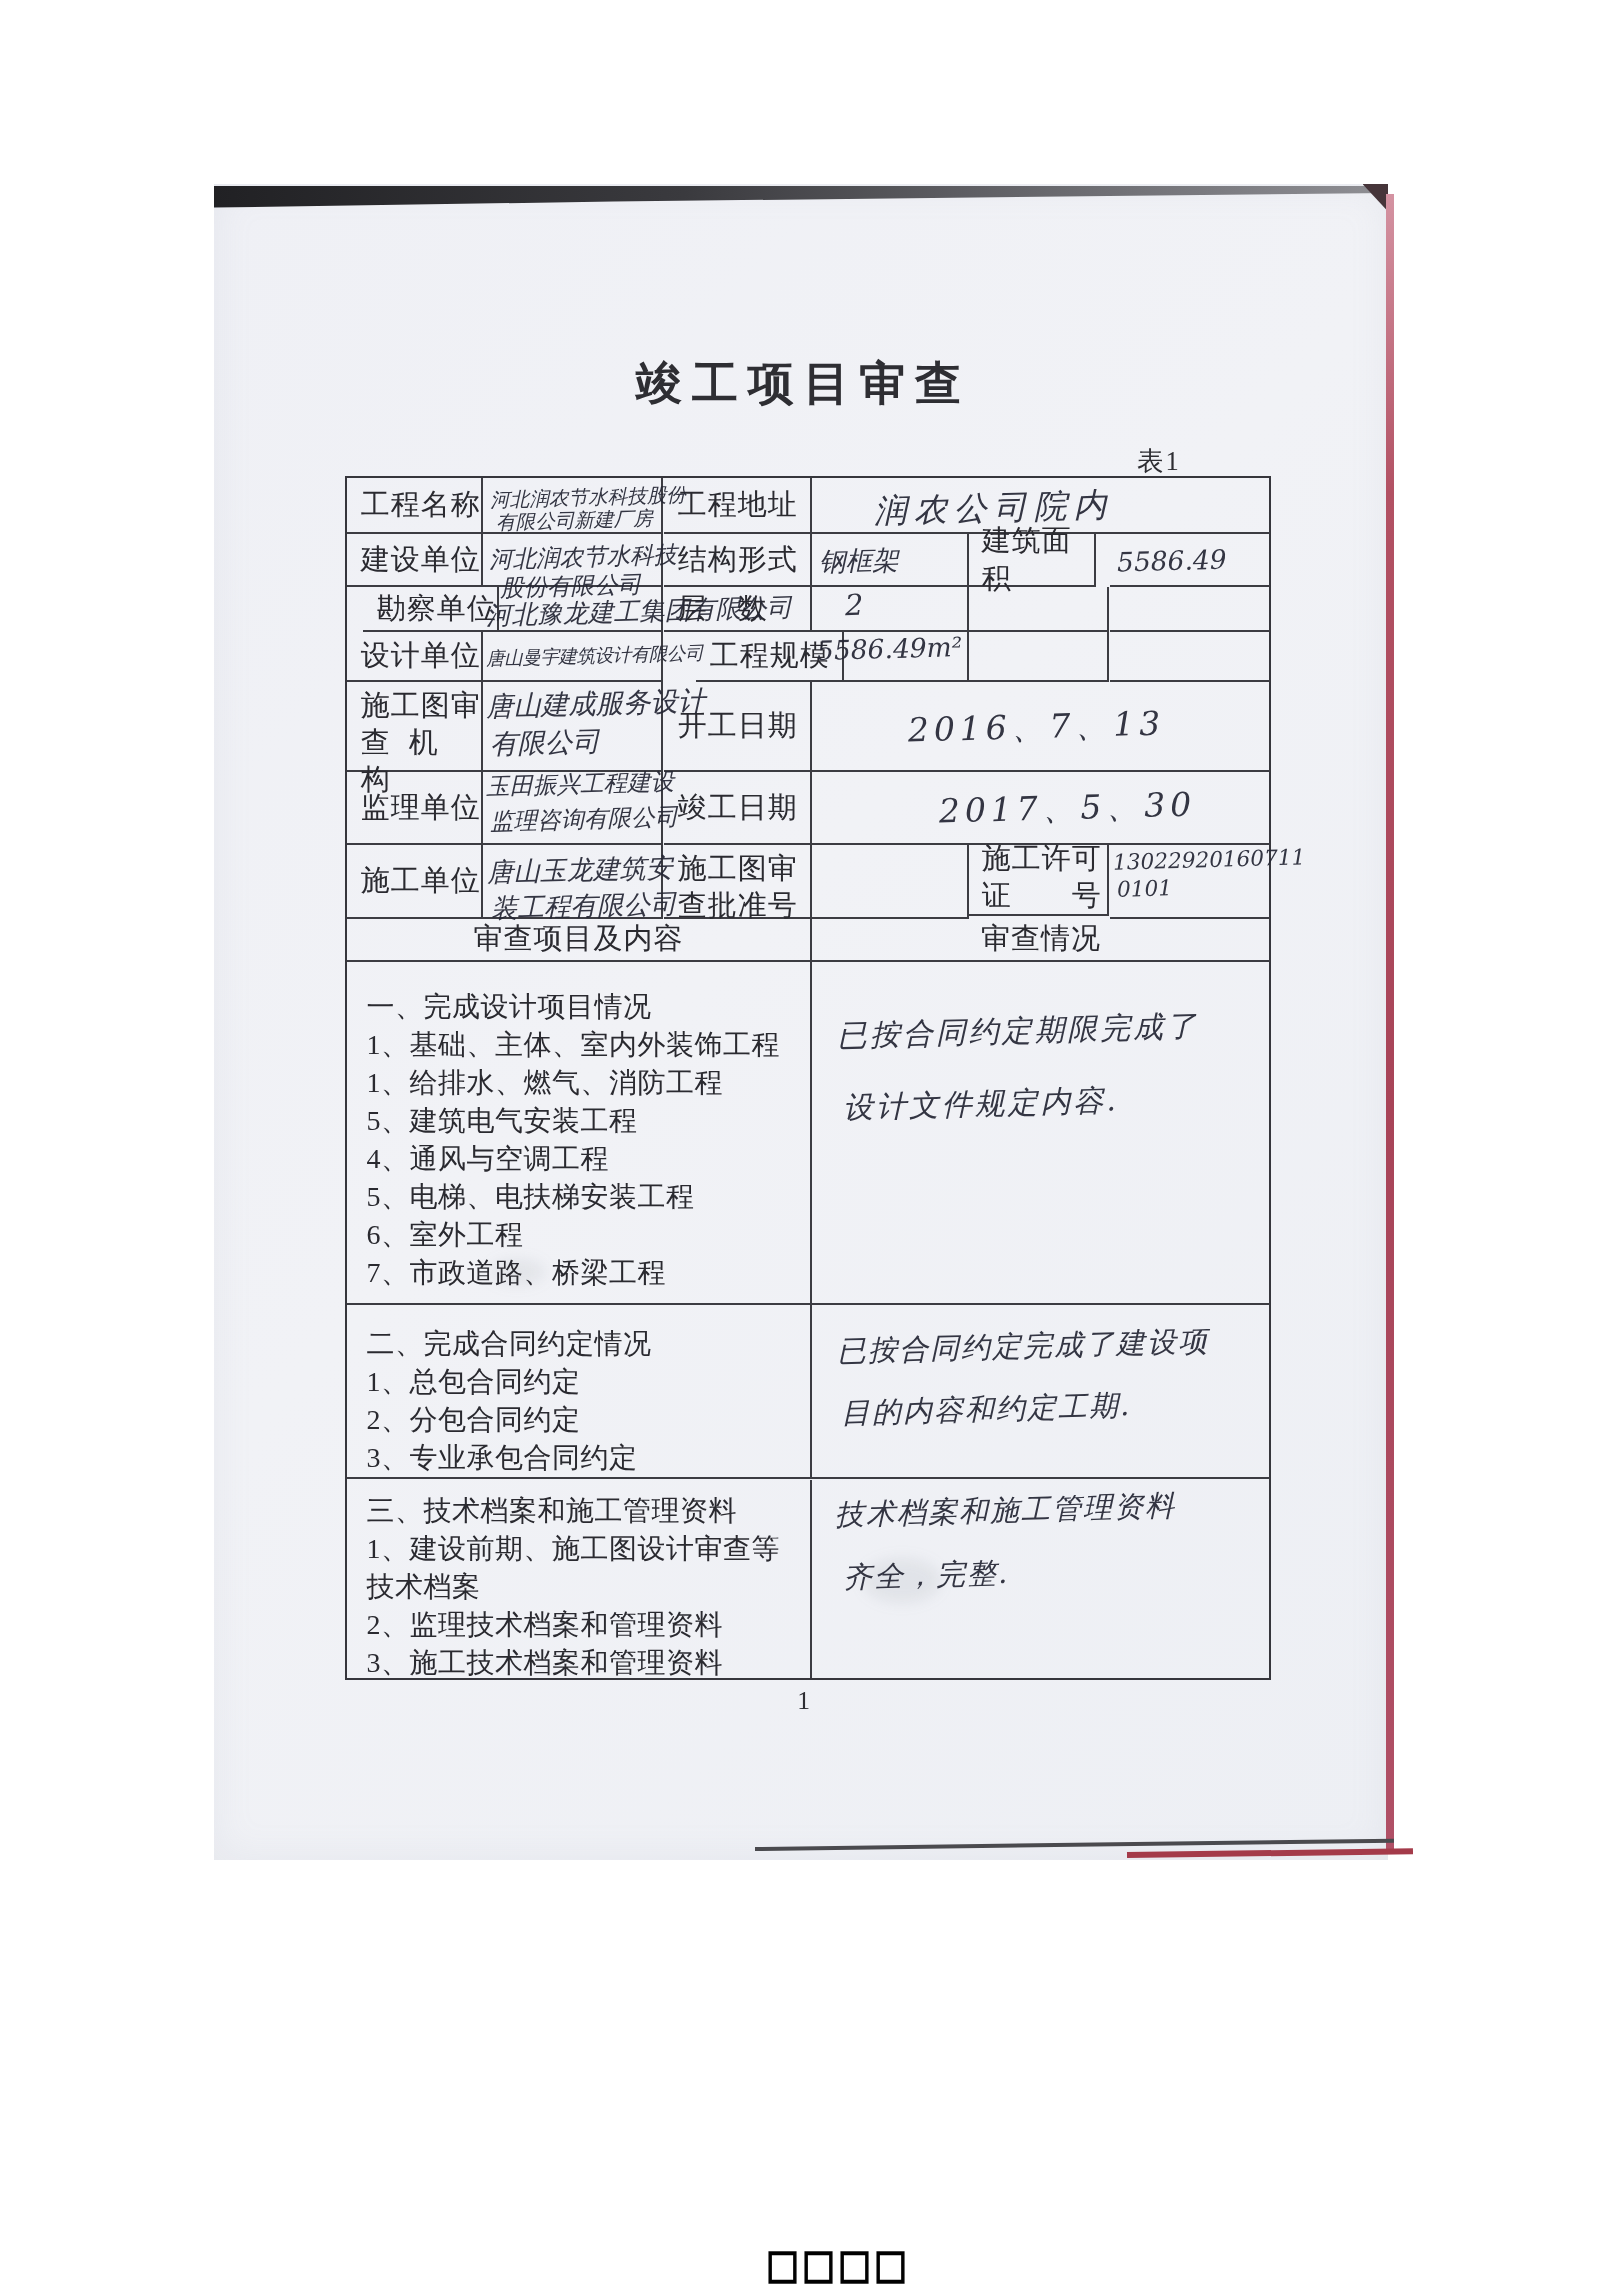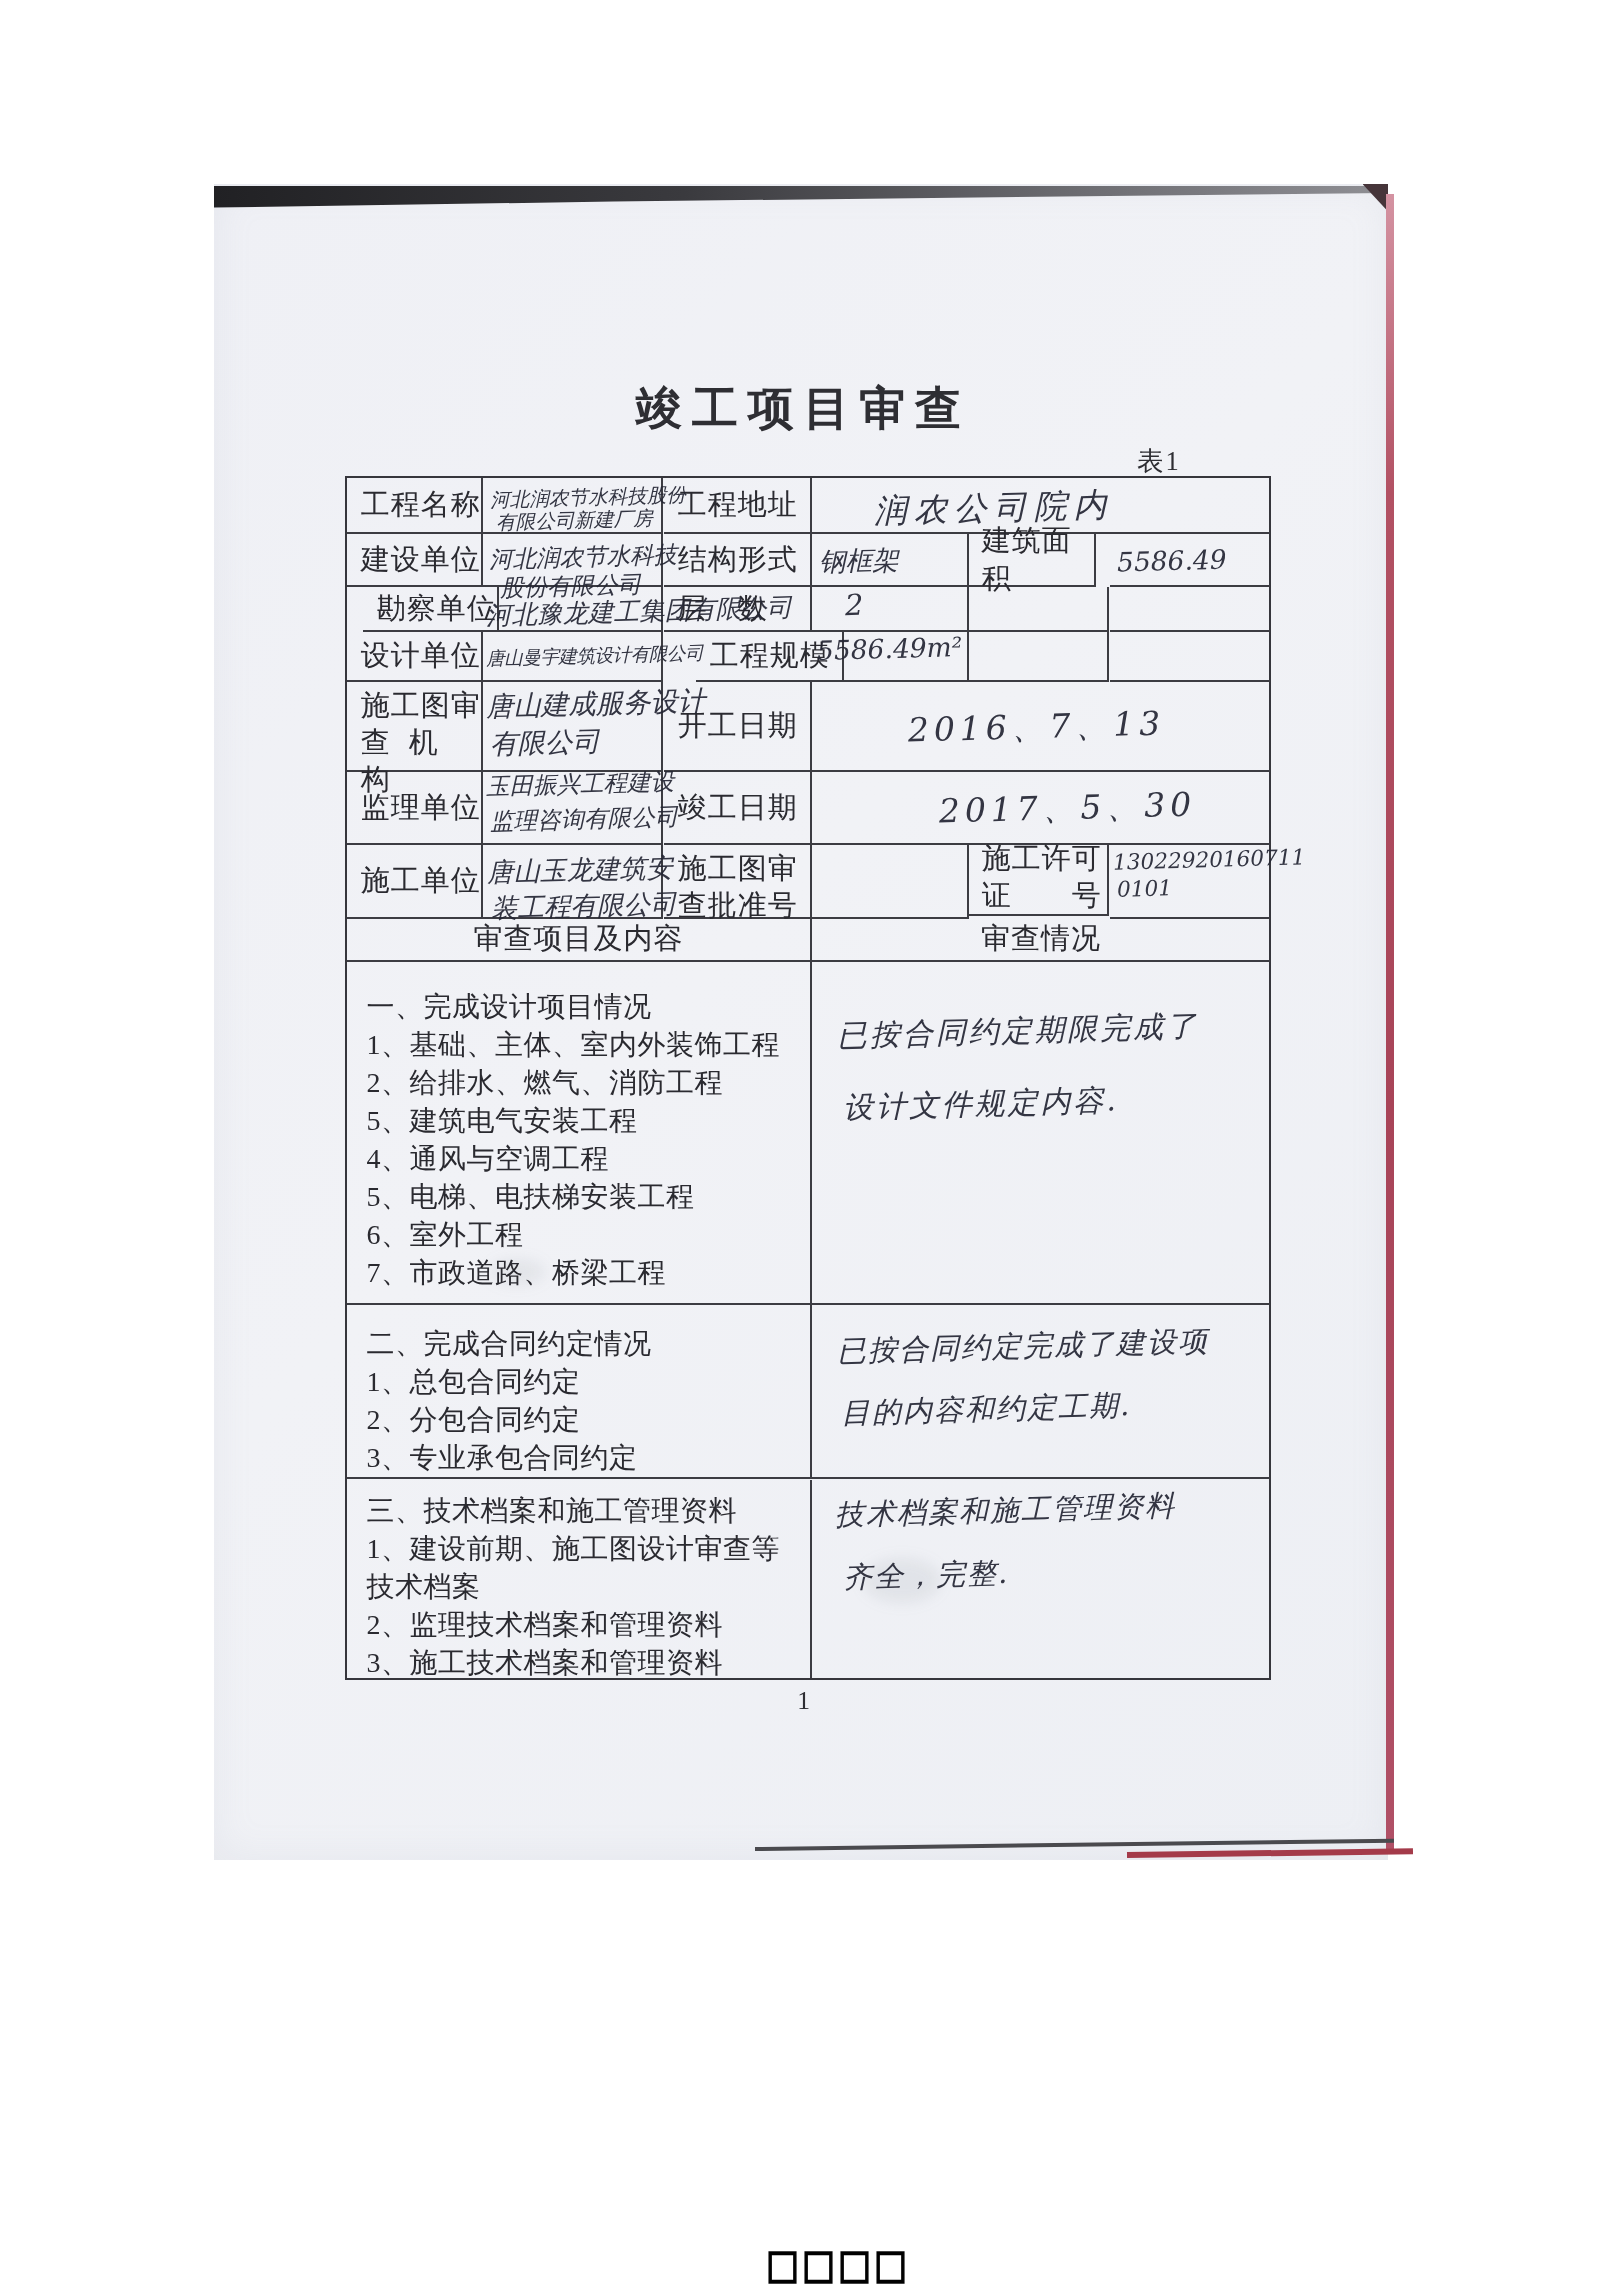--- a/index.html
+++ b/index.html
@@ -34,21 +34,21 @@
   .bottom-red{
     position:absolute;left:1127px;top:1852px;width:286px;height:5.9px;background:#a43b4a;
     transform:rotate(-0.75deg);transform-origin:left center;
   }
   .smudge{position:absolute;border-radius:50%;filter:blur(6.9px);background:rgba(110,115,130,0.10);}
   .smudge.a{left:863px;top:1558px;width:78px;height:45px;}
   .smudge.b{left:490px;top:1259px;width:55px;height:25.5px;}
 
   .doc-title{
     position:absolute;left:588px;top:353px;width:431px;text-align:center;
-    font-size:46px;font-weight:bold;letter-spacing:9.8px;color:#2e2e33;margin-top:25px;
+    font-size:46px;font-weight:bold;letter-spacing:9.8px;color:#2e2e33;
   }
   .table-tag{
     position:absolute;left:1137px;top:443px;width:88px;font-size:26.5px;color:#2e2e33;letter-spacing:2px;
   }
   .pageno{
     position:absolute;left:774px;top:1686px;width:59px;text-align:center;font-size:25.5px;color:#2e2e33;
   }
 
   .tbl{
     position:absolute;left:345px;top:476px;width:922px;height:1200px;
@@ -159,21 +159,21 @@
     </div>
     <div class="cell noR" style="left:763px;top:367px;width:160px;height:74px;"></div>
 
     <div class="cell center noR" style="left:465px;top:440px;width:458px;height:44px;">审查情况</div>
     <div class="cell center" style="left:0;top:440px;width:465px;height:44px;">审查项目及内容</div>
 
     <div class="cell top" style="left:0;top:484px;width:465px;height:343px;">
       <div class="sec">
         <div>一、完成设计项目情况</div>
         <div>1、基础、主体、室内外装饰工程</div>
-        <div>2、给排水、燃气、消防工程</div>
+        <div>1、给排水、燃气、消防工程</div>
         <div>5、建筑电气安装工程</div>
         <div>4、通风与空调工程</div>
         <div>5、电梯、电扶梯安装工程</div>
         <div>6、室外工程</div>
         <div>7、市政道路、桥梁工程</div>
       </div>
     </div>
     <div class="cell noR" style="left:465px;top:484px;width:458px;height:343px;"></div>
 
     <div class="cell top" style="left:0;top:827px;width:465px;height:174px;">

